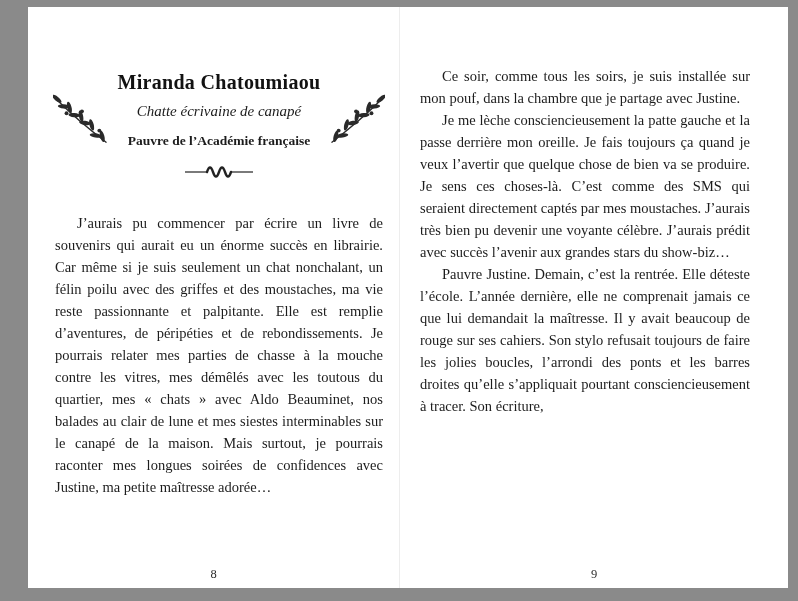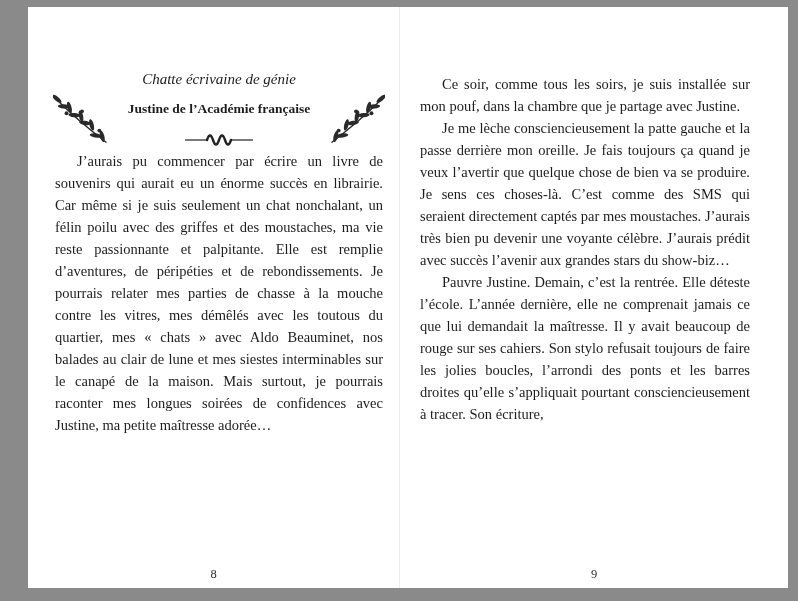--- a/index.html
+++ b/index.html
@@ -17,21 +17,21 @@
     position:relative;
   }
   .spread{
     position:absolute; left:28px; top:7px;
     width:760px; height:581px;
     background:var(--page);
     display:flex;
   }
   .page{ position:relative; height:100%; }
   .page-left{ width:372px; padding:0 16px 0 27px; border-right:1px solid #ededed; }
-  .page-right{ width:388px; padding:8px 38px 0 20px; }
+  .page-right{ width:388px; padding:0 38px 0 20px; }
 
   
   .chapter-header{
     position:relative;
     width:300px;
     margin:64px auto 0;
     text-align:center;
   }
   .chapter-title{
     margin:0;
@@ -62,21 +62,21 @@
 
   
   .page-body p{
     margin:0;
     font-size:14.5px;
     line-height:22px;
     text-align:justify;
     text-indent:22px;
     color:var(--ink);
   }
-  .page-left .page-body{ margin-top:2px; }
+  .page-left .page-body{ margin-top:32px; }
   .page-right .page-body{ margin-top:58px; }
 
   .pagenum{
     position:absolute; bottom:6px; left:0; right:0;
     text-align:center;
     font-size:12.5px;
     color:#2e2e2e;
   }
 </style>
 </head>
@@ -117,22 +117,23 @@
           <ellipse rx="6" ry="2.2" transform="translate(22 22) rotate(5)"></ellipse>
           <ellipse rx="6" ry="2.2" transform="translate(17 14) rotate(75)"></ellipse>
           <ellipse rx="6" ry="2.2" transform="translate(11 13) rotate(5)"></ellipse>
           <ellipse rx="6" ry="2.2" transform="translate(4 5) rotate(40)"></ellipse>
           <circle cx="48" cy="38" r="2"></circle>
           <circle cx="30" cy="18" r="2"></circle>
           <circle cx="14" cy="20" r="2"></circle>
         </g>
       </svg>
 
-      <div class="chapter-subtitle">Chatte écrivaine de génie</div>
-      <div class="chapter-affiliation">Justine de l’Académie française</div>
+      <h1 class="chapter-title">Miranda Chatoumiaou</h1>
+      <div class="chapter-subtitle">Chatte écrivaine de canapé</div>
+      <div class="chapter-affiliation">Pauvre de l’Académie française</div>
     </div>
 
     <div class="ornament-wrap">
       <svg class="ornament" viewBox="0 0 72 16" aria-hidden="true">
         <path d="M2,8 H24" stroke="#222" stroke-width="1.2" fill="none"></path>
         <path d="M48,8 H70" stroke="#222" stroke-width="1.2" fill="none"></path>
         <path d="M24,8 C26,2 28,2 30,8 C32,14 34,14 36,8 C38,2 40,2 42,8 C44,14 46,14 48,8" fill="none" stroke="#222" stroke-width="2.4" stroke-linecap="round"></path>
       </svg>
     </div>
 

